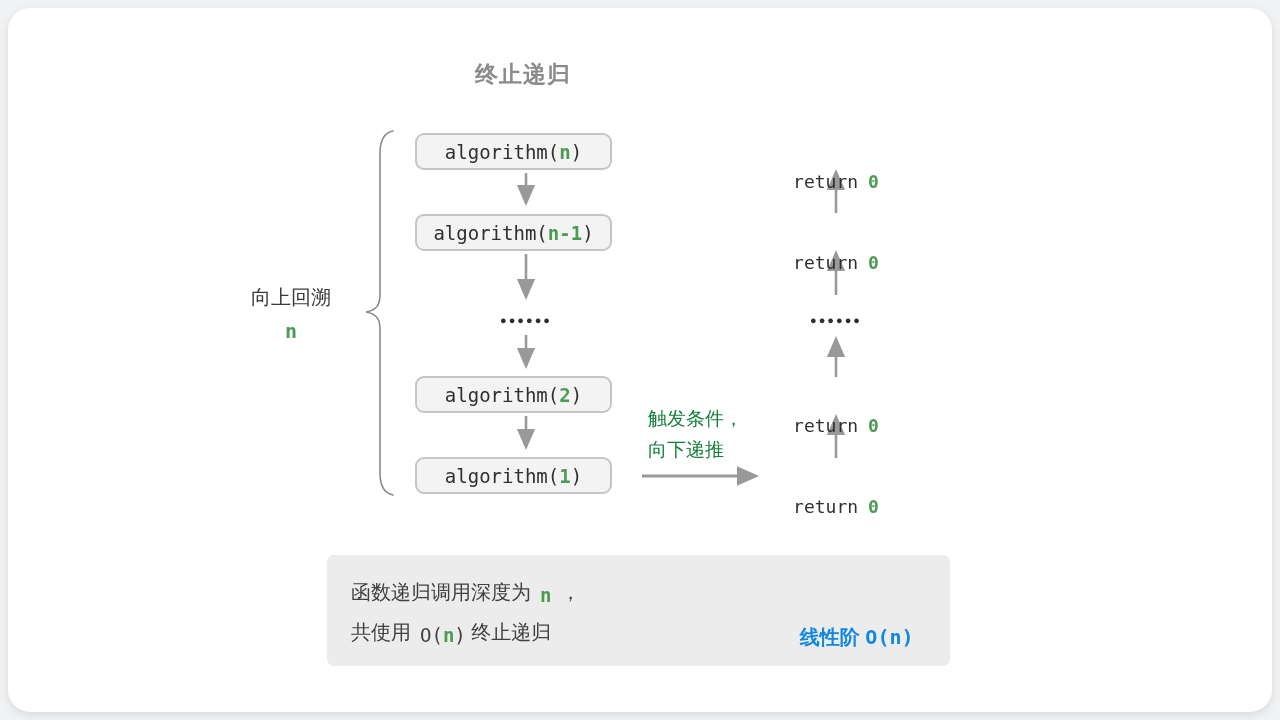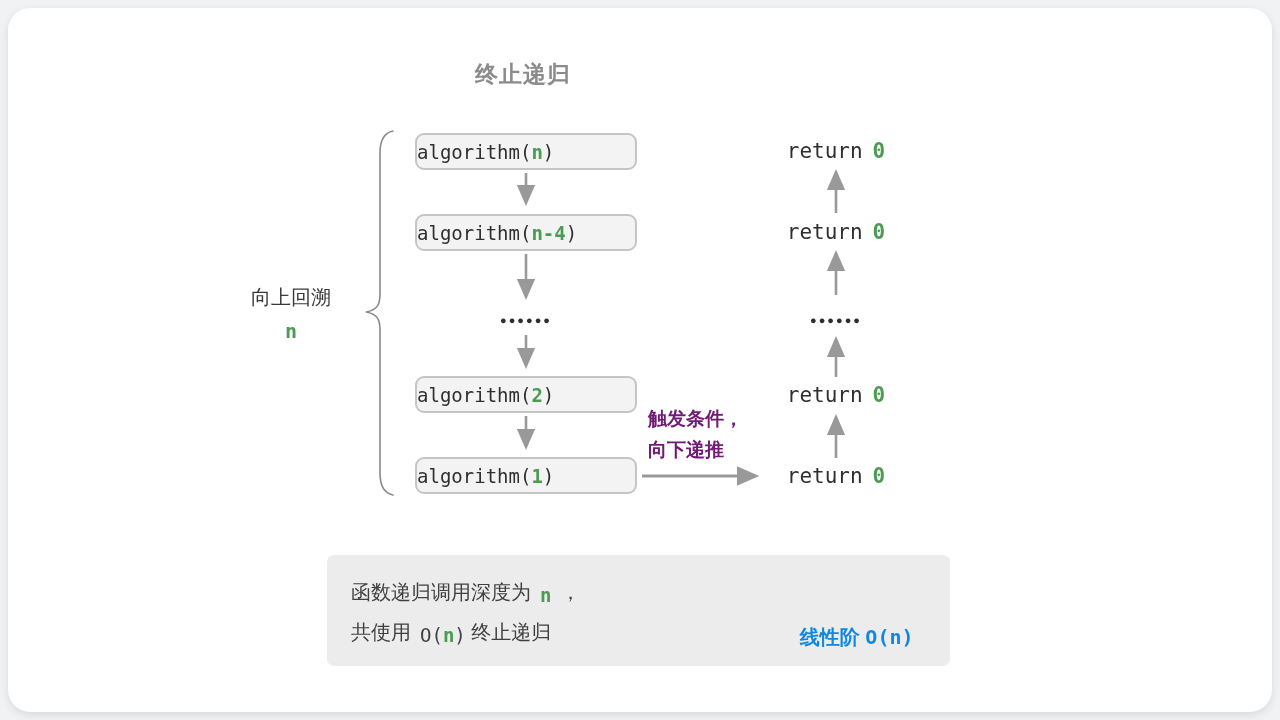--- a/index.html
+++ b/index.html
@@ -11,50 +11,50 @@
     box-shadow: 0 3px 10px rgba(0,0,0,0.10);
   }
   .abs { position: absolute; }
 
   .col-header {
     font-size: 23px; font-weight: bold; color: #8b8b8b;
     text-align: center; width: 214px; letter-spacing: 1px;
   }
 
   .frame-box {
-    left: 415px; width: 222px; height: 37px;
+    left: 415px; width: 197px; height: 37px;
     background: #f3f3f3; border: 2px solid #c5c5c5; border-radius: 9px;
-    display: flex; align-items: center; 
+    display: flex; align-items: center; justify-content: center;
     font-family: "DejaVu Sans Mono", "Liberation Mono", monospace;
     font-size: 19px; font-weight: 500; color: #2f2f2f;
   }
   .green { color: var(--green); font-weight: bold; }
 
   .return-row {
     left: 736px; width: 200px; text-align: center;
     font-family: "DejaVu Sans Mono", "Liberation Mono", monospace;
-    font-size: 21px; font-weight: 500; color: #2f2f2f;
+    font-size: 18px; font-weight: 500; color: #2f2f2f; margin-top: 32px;
   }
   .return-row .green { margin-left: 10px; }
 
   .ellipsis-row {
     text-align: center; font-size: 11px; font-weight: bold; color: #2e2e2e;
     letter-spacing: 2px;
   }
 
   .depth-text { left: 226px; width: 130px; text-align: center; font-size: 20px; color: #3a3a3a; }
   .depth-n {
     left: 226px; width: 130px; text-align: center;
     font-family: "DejaVu Sans Mono", "Liberation Mono", monospace;
     font-size: 20px; font-weight: bold; color: var(--green);
   }
 
   .trigger-note {
     left: 648px; top: 403px; width: 130px;
-    font-size: 19px; font-weight: bold; color: #701a75; line-height: 31px;
+    font-size: 19px; font-weight: normal; color: #15803d; line-height: 31px;
   }
 
   #summary-panel {
     left: 327px; top: 555px; width: 623px; height: 111px;
     background: #ececec; border-radius: 7px;
   }
   .summary-line {
     position: absolute; left: 24px; font-size: 20px; color: #404040;
     display: flex; align-items: flex-end; white-space: pre;
   }
@@ -119,21 +119,21 @@
   <div class="abs depth-text" style="top:284px;">向上回溯</div>
   <div class="abs depth-n" style="top:319px;">n</div>
 
   <div class="abs frame-box" style="top:133px;">
     <span>algorithm(</span>
       <span class="green">n</span>
       <span>)</span>
   </div>
   <div class="abs frame-box" style="top:214px;">
     <span>algorithm(</span>
-      <span class="green">n-4</span>
+      <span class="green">n-1</span>
       <span>)</span>
   </div>
   <div class="abs ellipsis-row" style="left:416px; top:314px; width:220px;">●●●●●●</div>
   <div class="abs frame-box" style="top:376px;">
     <span>algorithm(</span>
       <span class="green">2</span>
       <span>)</span>
   </div>
   <div class="abs frame-box" style="top:457px;">
     <span>algorithm(</span>

